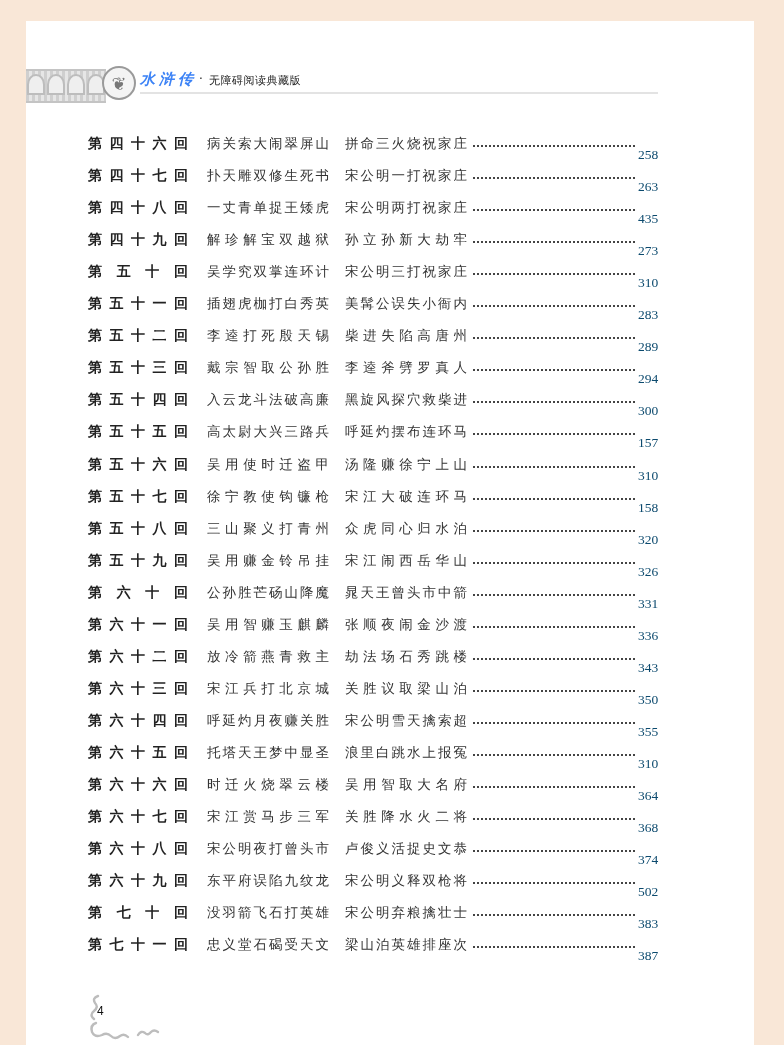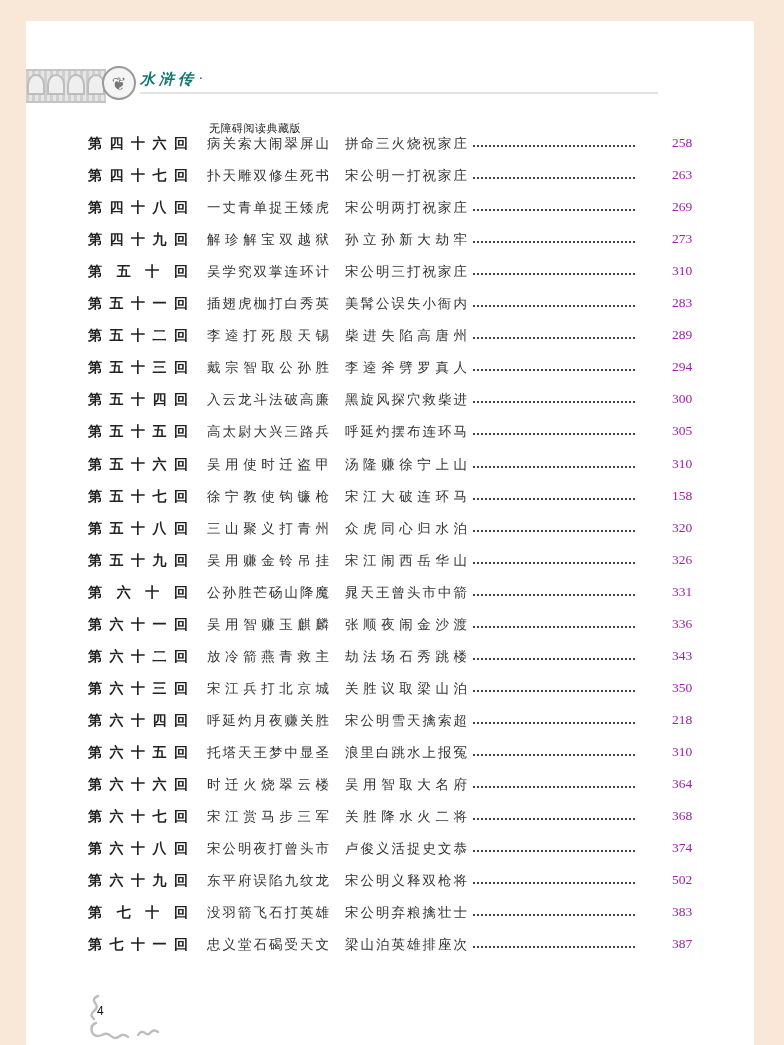--- a/index.html
+++ b/index.html
@@ -68,39 +68,38 @@
     color: #777;
     font-size: 18px;
   }
   .header-title {
     position: absolute;
     left: 114px;
     top: 19px;
     font-family: "DejaVu Serif", serif;
     font-weight: bold;
     font-size: 15px;
-    color: #0f766e;
+    color: #3b82f6;
     letter-spacing: 4px;
     font-style: italic;
   }
   .header-sep {
     position: absolute;
     left: 173px;
     top: 21px;
     font-size: 12px;
     color: #1a1a1a;
   }
   .header-subtitle {
     position: absolute;
     left: 183px;
     top: 22px;
     font-size: 11px;
     color: #1a1a1a;
     letter-spacing: 0.5px;
-    margin-top: 48px;
   }
   .header-rule {
     position: absolute;
     left: 114px;
     top: 41px;
     width: 518px;
     height: 2px;
     background: #e3e3e3;
   }
   .toc {
@@ -155,25 +154,24 @@
     top: 13px;
     width: 165px;
     height: 2px;
     background-image: radial-gradient(circle, #444 0.9px, transparent 1.1px);
     background-size: 4px 2px;
     background-repeat: repeat-x;
   }
   .page-num {
     position: absolute;
     left: 550px;
-    top: 0;
+    top: 12px;
     font-family: "Liberation Serif", serif;
     font-size: 13.5px;
-    color: #a21caf;
-    margin-left: 34px;
+    color: #0c4a6e;
   }
   .footer-ornament {
     position: absolute;
     left: 38px;
     top: 972px;
     width: 110px;
     height: 50px;
   }
   .footer-page {
     position: absolute;
@@ -292,21 +290,21 @@
           <span>宋</span>
           <span>公</span>
           <span>明</span>
           <span>两</span>
           <span>打</span>
           <span>祝</span>
           <span>家</span>
           <span>庄</span>
         </div>
         <div class="leader"></div>
-        <span class="page-num">269</span>
+        <span class="page-num">435</span>
       </div>
       <div class="toc-row" style="top: 207.15px;">
         <div class="chapter-label">
           <span>第</span>
           <span>四</span>
           <span>十</span>
           <span>九</span>
           <span>回</span>
         </div>
         <div class="title-a">
@@ -502,21 +500,21 @@
           <span>呼</span>
           <span>延</span>
           <span>灼</span>
           <span>摆</span>
           <span>布</span>
           <span>连</span>
           <span>环</span>
           <span>马</span>
         </div>
         <div class="leader"></div>
-        <span class="page-num">305</span>
+        <span class="page-num">157</span>
       </div>
       <div class="toc-row" style="top: 431.5px;">
         <div class="chapter-label">
           <span>第</span>
           <span>五</span>
           <span>十</span>
           <span>六</span>
           <span>回</span>
         </div>
         <div class="title-a">
@@ -766,21 +764,21 @@
           <span>宋</span>
           <span>公</span>
           <span>明</span>
           <span>雪</span>
           <span>天</span>
           <span>擒</span>
           <span>索</span>
           <span>超</span>
         </div>
         <div class="leader"></div>
-        <span class="page-num">218</span>
+        <span class="page-num">355</span>
       </div>
       <div class="toc-row" style="top: 719.95px;">
         <div class="chapter-label">
           <span>第</span>
           <span>六</span>
           <span>十</span>
           <span>五</span>
           <span>回</span>
         </div>
         <div class="title-a">

